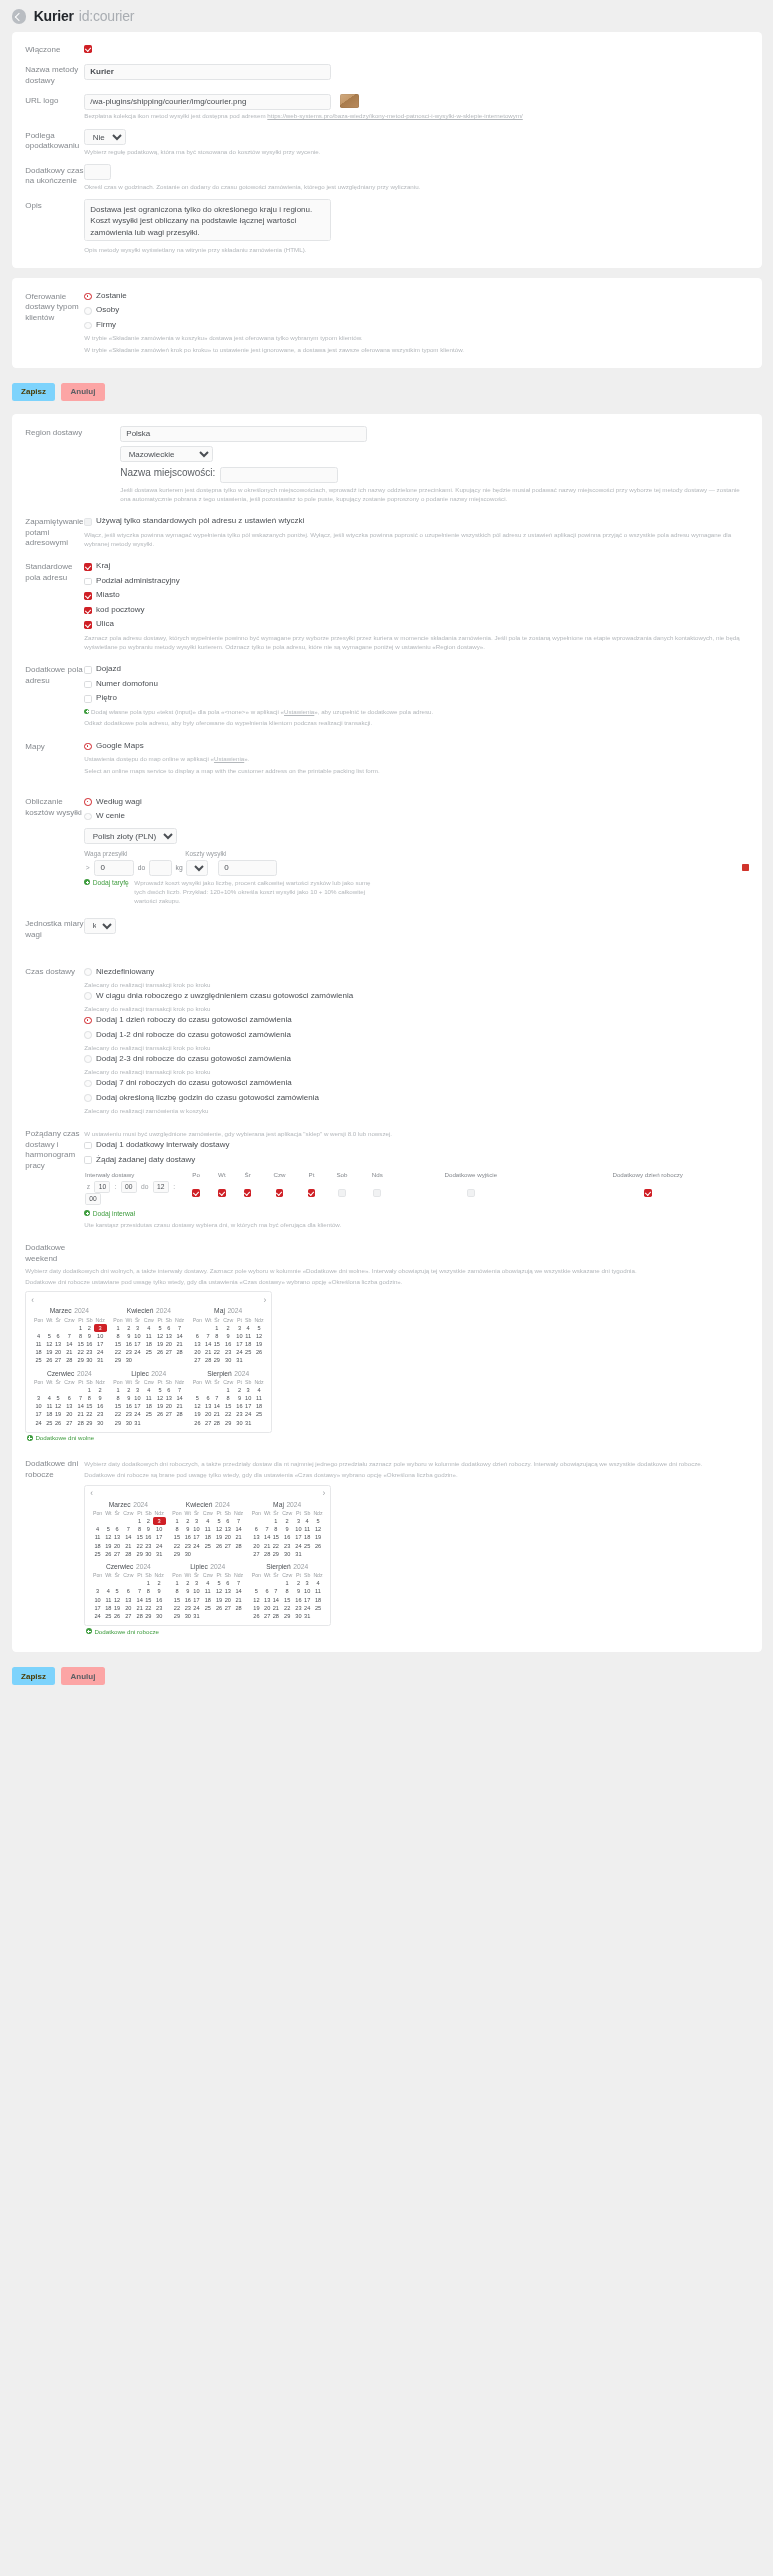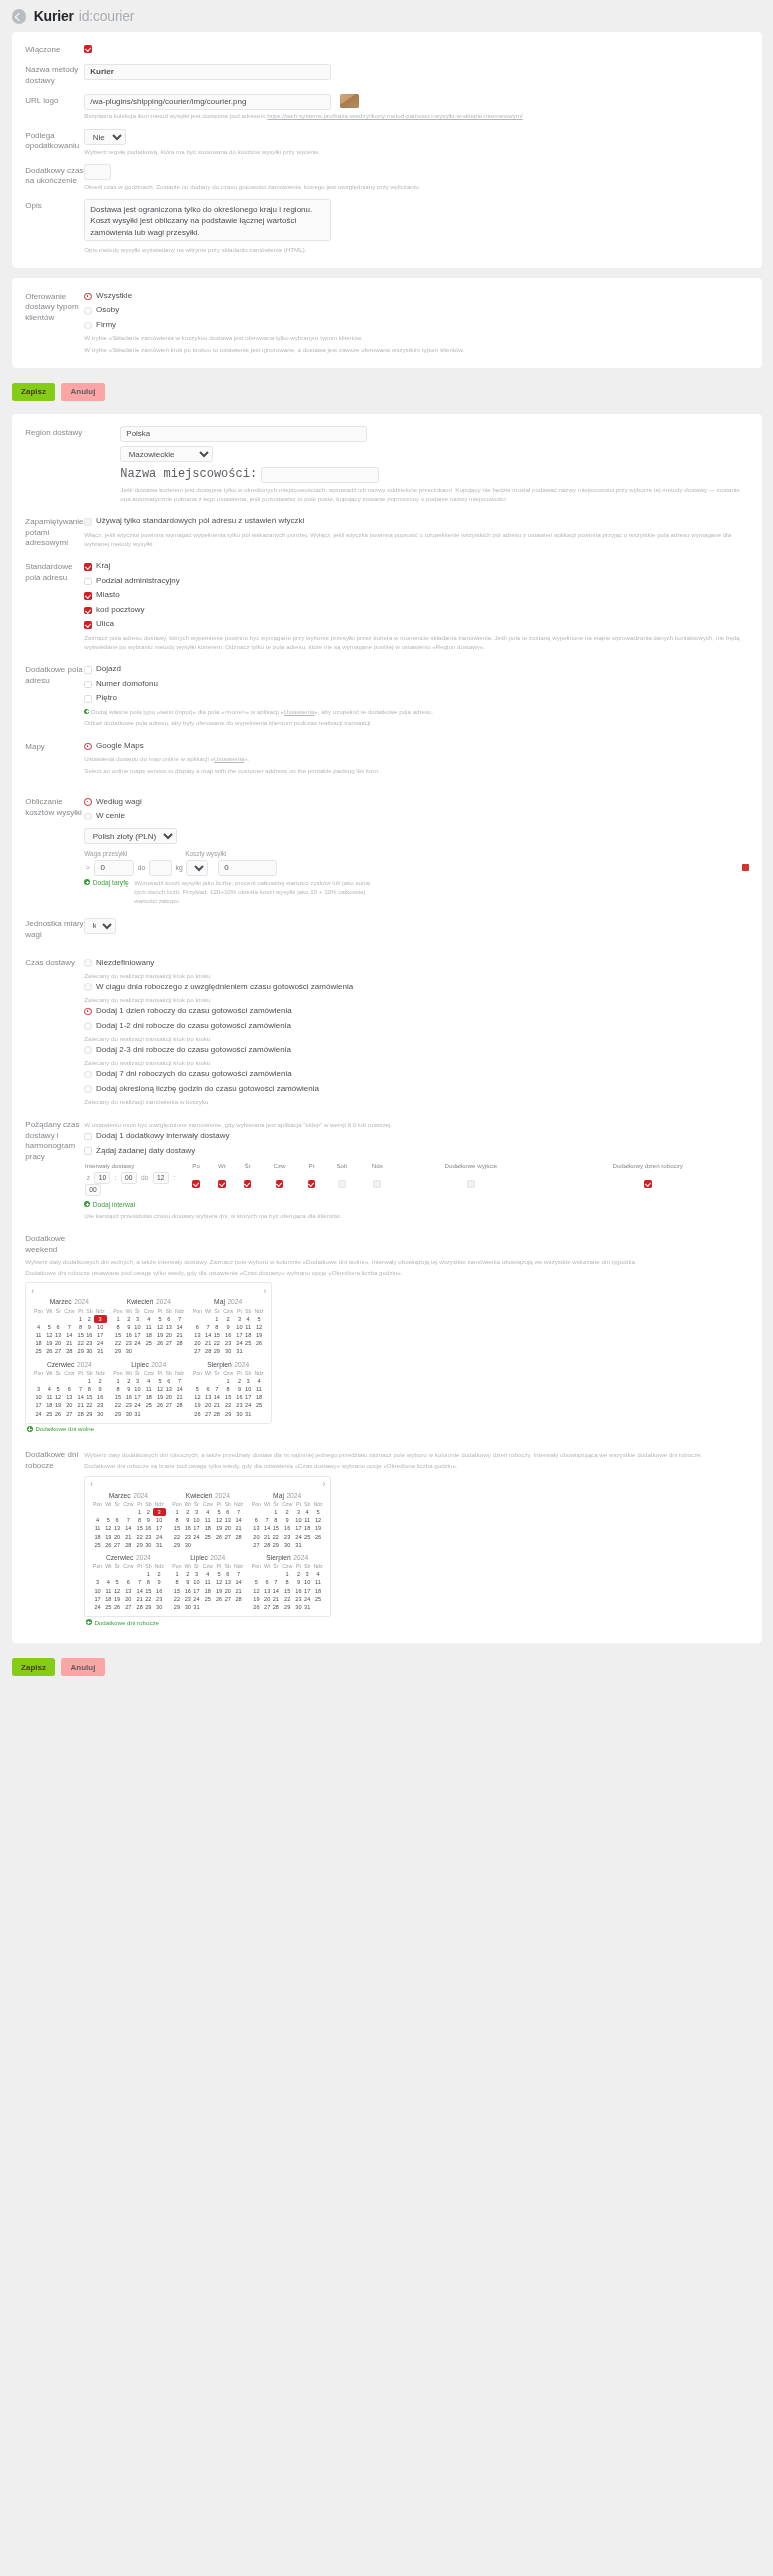--- a/index.html
+++ b/index.html
@@ -73,23 +73,23 @@
 
   .logo-thumb { width:18.5px; height:14.3px; border-radius:1.7px; margin-left:5px; flex:none;
       background:
         linear-gradient(145deg,#cfa97f 0%, #c59a6b 40%, #a87b4c 41%, #b98b5d 100%);
       box-shadow:inset 0 0 0 0.8px rgba(0,0,0,.06); }
 
   
   .btnbar { padding:5px 11.8px 13.5px 11.8px; display:flex; gap:5.9px; align-items:center; }
   .btn { border:none; border-radius:2.5px; font-family:"Liberation Sans",sans-serif;
          font-size:8px; font-weight:bold; padding:4.2px 9.3px; cursor:pointer; }
-  .btn.save { background:#84cc16; color:#4a3c06; }
+  .btn.save { background:#7dd3fc; color:#4a3c06; }
   .btn.cancel { background:#fca5a5; color:#5a5e63; }
-  .lbl2 { font-size:12px; color:#5a5e63;font-family:Liberation Mono, monospace; }
+  .lbl2 { font-size:10px; color:#5a5e63; }
 
   
   .tariff { margin-top:3.4px; }
   .tariff .thead { display:flex; font-size:6.4px; color:#9a9ea2; margin-bottom:2.5px; }
   .tariff .thead .c1 { width:101px; }
   .tariff .thead .c2 { width:101px; }
   .trow { display:flex; align-items:center; gap:3.4px; }
   .trow .lead { font-size:6.7px; color:#9a9ea2; width:6.7px; text-align:center; }
   .trow .unit { font-size:6.7px; color:#83878c; }
   .del { width:6.7px; height:7.6px; background:#d0342c; border-radius:0.8px; flex:none; }
@@ -190,21 +190,21 @@
       </div>
     </div>
   </div>
 
   <div class="card">
     <div class="row">
       <div class="lbl">Oferowanie dostawy typom klientów</div>
       <div class="fld">
         <div class="opt">
           <span class="rd"></span>
-          <span>Wszystkie</span>
+          <span>Zostanie</span>
         </div>
         <div class="opt">
           <span class="rd off"></span>
           <span>Osoby</span>
         </div>
         <div class="opt">
           <span class="rd off"></span>
           <span>Firmy</span>
         </div>
         <div class="hint">W trybie «Składanie zamówienia w koszyku» dostawa jest oferowana tylko wybranym typom klientów.</div>
@@ -346,21 +346,21 @@
           </div>
           <div class="addlink">
             <span class="plus"></span>
             <span>Dodaj taryfę</span>
           </div>
           <div class="hint" style="margin-left:50px;margin-top:-8.4px;width:244px">Wprowadź koszt wysyłki jako liczbę, procent całkowitej wartości zysków lub jako sumę tych dwóch liczb. Przykład: 120+10% określa koszt wysyłki jako 10 + 10% całkowitej wartości zakupu.</div>
         </div>
       </div>
     </div>
 
-    <div class="row" style="margin-bottom:16px;">
+    <div class="row" style="margin-bottom:25px;">
       <div class="lbl">Jednostka miary wagi</div>
       <div class="fld">
         <select class="sel" style="width:32px">
           <option>kg</option>
         </select>
       </div>
     </div>
 
     <div class="row" style="margin-bottom:11.8px;">
       <div class="lbl">Czas dostawy</div>

